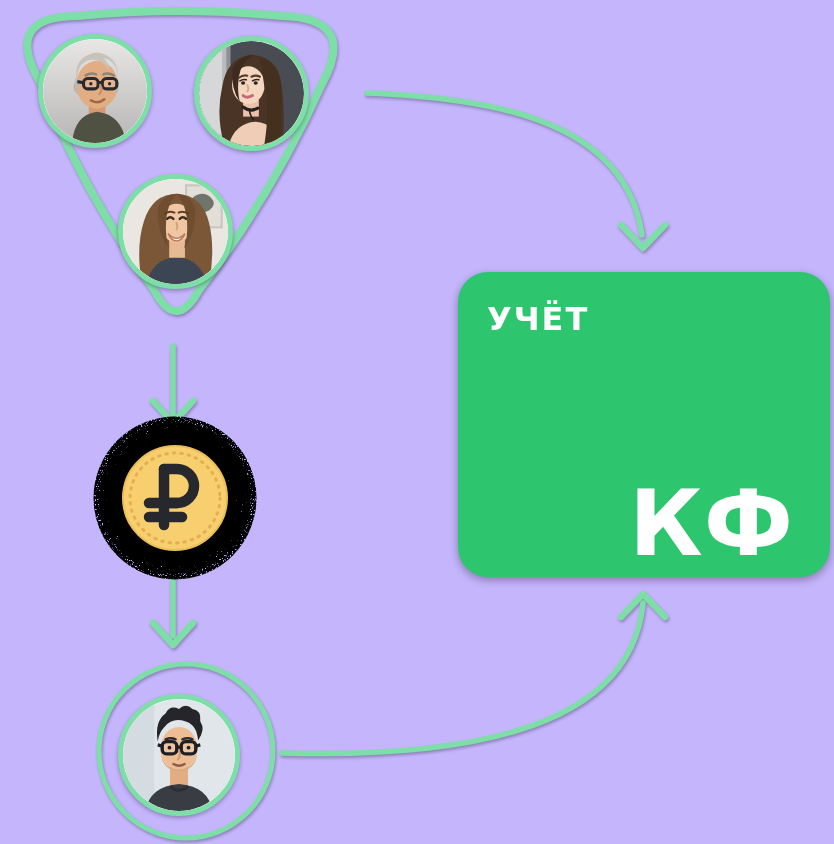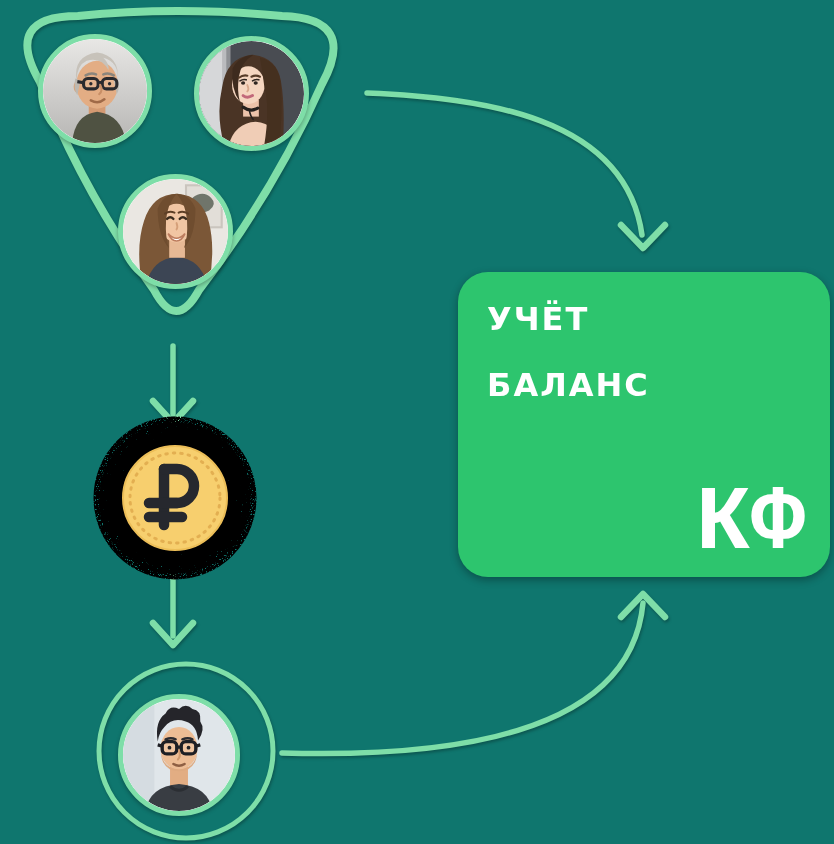--- a/index.html
+++ b/index.html
@@ -1,18 +1,18 @@
 <!DOCTYPE html>
 <html><head>
 <meta charset="utf-8">
 <style>
   html,body{margin:0;padding:0;background:#ffffff;}
   .canvas{
     position:relative;width:834px;height:844px;overflow:hidden;
-    font-family:"DejaVu Sans","Liberation Sans",sans-serif;background:#0f766e;
+    font-family:"DejaVu Sans","Liberation Sans",sans-serif;background:#c4b5fd;
   }
   
   .flow{position:absolute;left:0;top:0;width:834px;height:844px;
         filter:drop-shadow(1px 2px 1.5px rgba(0,0,0,0.28));}
   
   .avatar{position:absolute;border-radius:50%;border:5px solid #7edea8;
           overflow:hidden;background:#fff;box-sizing:border-box;
           box-shadow:0 2px 4px rgba(0,0,0,0.30);}
   .avatar svg{display:block;width:100%;height:100%;}
   .av-1{left:38px;top:34px;width:114px;height:114px;}
@@ -22,22 +22,22 @@
   
   .coin{position:absolute;left:85px;top:408px;width:180px;height:180px;}
   .coin svg{display:block;width:100%;height:100%;}
   
   .card{position:absolute;left:458px;top:272px;width:372px;height:305px;
         background:#2dc56e;border-radius:30px;color:#ffffff;
         box-shadow:0 3px 9px rgba(0,0,0,0.33);box-sizing:border-box;
         padding:29px 0 0 29px;}
   .feature{font-size:32px;font-weight:700;letter-spacing:2px;
            line-height:36px;margin-bottom:30px;color:#ffffff;}
-  .logo{position:absolute;right:24px;bottom:8px;font-size:90px;
-        font-weight:800;letter-spacing:1px;line-height:1;color:#ffffff;font-family:Liberation Mono, monospace;}
+  .logo{position:absolute;right:36px;bottom:8px;font-size:90px;
+        font-weight:800;letter-spacing:1px;line-height:1;color:#ffffff;}
 </style>
 </head>
 <body>
 
 <div class="canvas">
 
   <svg class="flow" viewBox="0 0 834 844" fill="none" stroke="#7edea8" stroke-linecap="round" stroke-linejoin="round">
     <path stroke-width="8" d="M 78 16 Q 176 6 282 16 Q 358 18 322 84 Q 274 192 199 290 Q 176 332 154 290 Q 82 190 40 82 Q 2 16 78 16 Z"></path>
     <circle cx="186" cy="751" r="87" stroke-width="5"></circle>
     <g stroke-width="5.5">
@@ -203,17 +203,16 @@
         <circle cx="41.5" cy="43.5" r="1.7" fill="#232428"></circle>
           <circle cx="58.5" cy="43.5" r="1.7" fill="#232428"></circle>
         <path d="M50 46 q2 5 -1 8" stroke="#cf9a6f" stroke-width="1.8" fill="none" stroke-linecap="round"></path>
         <path d="M45 58 q5 3 10 0" stroke="#8e5f43" stroke-width="2.2" fill="none" stroke-linecap="round"></path>
       </g>
     </svg>
   </div>
 
   <div class="card">
     <div class="feature">УЧЁТ</div>
-    <div class="feature">БАЛАНС</div>
     <div class="logo">КФ</div>
   </div>
 
 </div>
 
 </body></html>

